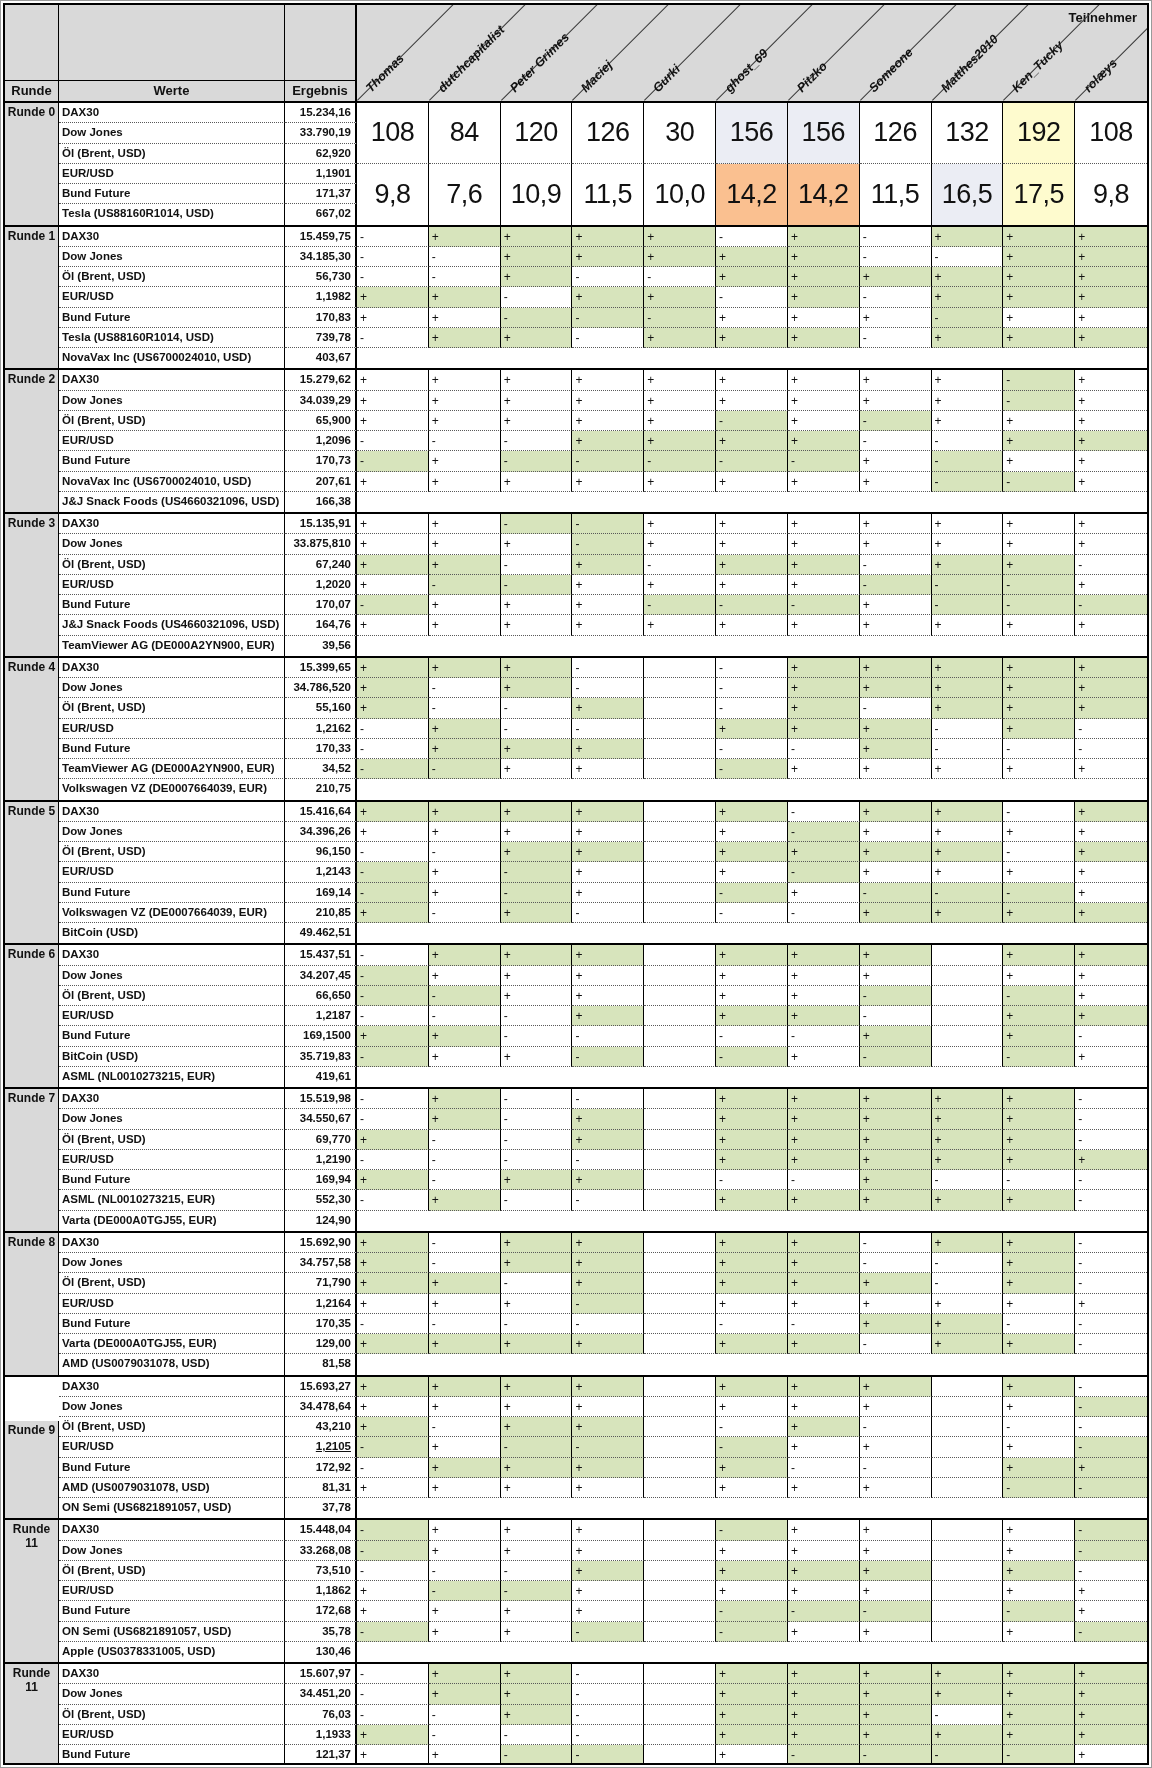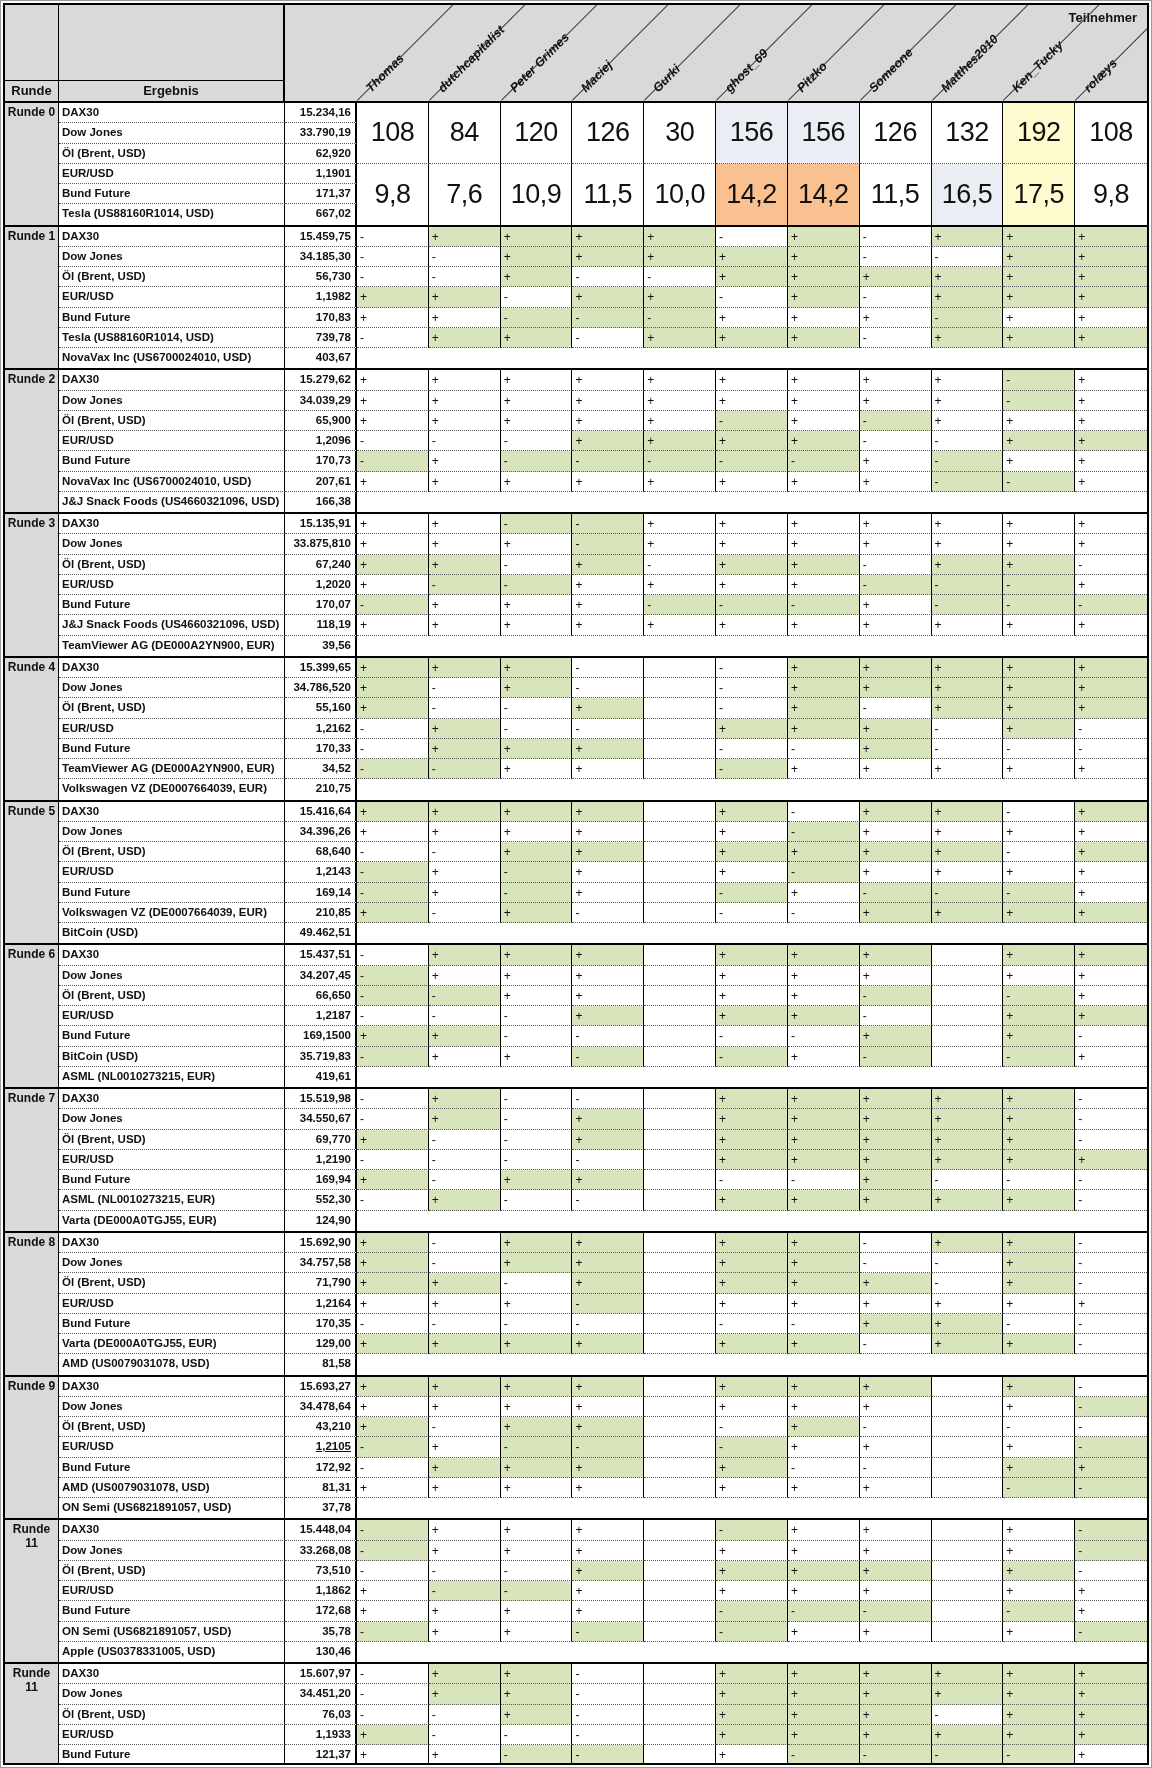--- a/index.html
+++ b/index.html
@@ -30,20 +30,23 @@
 </style>
 </head>
 <body>
 
 <div class="frame">
   <div class="sheet">
     <div class="hdr">
       <div class="hcell">
         <span class="hlabel">Runde</span>
       </div>
+      <div class="hcell">
+        <span class="hlabel">Werte</span>
+      </div>
       <div class="hcell erg">
         <span class="hlabel">Ergebnis</span>
       </div>
       <span class="teiln">Teilnehmer</span>
     <div class="hcell hpart" style="grid-column: 4;">
           <div class="diag"></div>
           <span class="pname">Thomas</span>
         </div>
         <div class="hcell hpart" style="grid-column: 5;">
           <div class="diag"></div>
@@ -353,21 +356,21 @@
           <div class="mcell db" style="grid-area: 5 / 6;">+</div>
           <div class="mcell db" style="grid-area: 5 / 7;">+</div>
           <div class="mcell db" style="grid-area: 5 / 8; background: rgb(215, 228, 188);">-</div>
           <div class="mcell db" style="grid-area: 5 / 9; background: rgb(215, 228, 188);">-</div>
           <div class="mcell db" style="grid-area: 5 / 10; background: rgb(215, 228, 188);">-</div>
           <div class="mcell db" style="grid-area: 5 / 11;">+</div>
           <div class="mcell db" style="grid-area: 5 / 12; background: rgb(215, 228, 188);">-</div>
           <div class="mcell db" style="grid-area: 5 / 13; background: rgb(215, 228, 188);">-</div>
           <div class="mcell db lastcol" style="grid-area: 5 / 14; background: rgb(215, 228, 188);">-</div>
           <div class="wcell db" style="grid-area: 6 / 2;">J&amp;J Snack Foods (US4660321096, USD)</div>
-          <div class="ecell db" style="grid-area: 6 / 3;">118,19</div>
+          <div class="ecell db" style="grid-area: 6 / 3;">164,76</div>
           <div class="mcell db" style="grid-area: 6 / 4;">+</div>
           <div class="mcell db" style="grid-area: 6 / 5;">+</div>
           <div class="mcell db" style="grid-area: 6 / 6;">+</div>
           <div class="mcell db" style="grid-area: 6 / 7;">+</div>
           <div class="mcell db" style="grid-area: 6 / 8;">+</div>
           <div class="mcell db" style="grid-area: 6 / 9;">+</div>
           <div class="mcell db" style="grid-area: 6 / 10;">+</div>
           <div class="mcell db" style="grid-area: 6 / 11;">+</div>
           <div class="mcell db" style="grid-area: 6 / 12;">+</div>
           <div class="mcell db" style="grid-area: 6 / 13;">+</div>
@@ -482,21 +485,21 @@
           <div class="mcell db" style="grid-area: 2 / 6;">+</div>
           <div class="mcell db" style="grid-area: 2 / 7;">+</div>
           <div class="mcell db" style="grid-area: 2 / 8;"></div>
           <div class="mcell db" style="grid-area: 2 / 9;">+</div>
           <div class="mcell db" style="grid-area: 2 / 10; background: rgb(215, 228, 188);">-</div>
           <div class="mcell db" style="grid-area: 2 / 11;">+</div>
           <div class="mcell db" style="grid-area: 2 / 12;">+</div>
           <div class="mcell db" style="grid-area: 2 / 13;">+</div>
           <div class="mcell db lastcol" style="grid-area: 2 / 14;">+</div>
           <div class="wcell db" style="grid-area: 3 / 2;">Öl (Brent, USD)</div>
-          <div class="ecell db" style="grid-area: 3 / 3;">68,640</div>
+          <div class="ecell db" style="grid-area: 3 / 3;">96,150</div>
           <div class="mcell db" style="grid-area: 3 / 4;">-</div>
           <div class="mcell db" style="grid-area: 3 / 5;">-</div>
           <div class="mcell db" style="grid-area: 3 / 6; background: rgb(215, 228, 188);">+</div>
           <div class="mcell db" style="grid-area: 3 / 7; background: rgb(215, 228, 188);">+</div>
           <div class="mcell db" style="grid-area: 3 / 8;"></div>
           <div class="mcell db" style="grid-area: 3 / 9; background: rgb(215, 228, 188);">+</div>
           <div class="mcell db" style="grid-area: 3 / 10; background: rgb(215, 228, 188);">+</div>
           <div class="mcell db" style="grid-area: 3 / 11; background: rgb(215, 228, 188);">+</div>
           <div class="mcell db" style="grid-area: 3 / 12; background: rgb(215, 228, 188);">+</div>
           <div class="mcell db" style="grid-area: 3 / 13;">-</div>
@@ -790,21 +793,21 @@
           <div class="mcell db" style="grid-area: 6 / 10; background: rgb(215, 228, 188);">+</div>
           <div class="mcell db" style="grid-area: 6 / 11;">-</div>
           <div class="mcell db" style="grid-area: 6 / 12; background: rgb(215, 228, 188);">+</div>
           <div class="mcell db" style="grid-area: 6 / 13; background: rgb(215, 228, 188);">+</div>
           <div class="mcell db lastcol" style="grid-area: 6 / 14;">-</div>
           <div class="wcell" style="grid-area: 7 / 2;">AMD (US0079031078, USD)</div>
           <div class="ecell" style="grid-area: 7 / 3;">81,58</div>
           <div class="strip" style="grid-area: 7 / 4 / auto / 15;"></div>
         </div>
         <div class="section">
-          <div class="rcell" style="grid-area: 1 / 1 / 8;">Runde 9</div>
+          <div class="rcell" style="grid-area: 1 / 1 / 8; margin-top: 44px;">Runde 9</div>
           <div class="wcell db" style="grid-area: 1 / 2;">DAX30</div>
           <div class="ecell db" style="grid-area: 1 / 3;">15.693,27</div>
           <div class="mcell db" style="grid-area: 1 / 4; background: rgb(215, 228, 188);">+</div>
           <div class="mcell db" style="grid-area: 1 / 5; background: rgb(215, 228, 188);">+</div>
           <div class="mcell db" style="grid-area: 1 / 6; background: rgb(215, 228, 188);">+</div>
           <div class="mcell db" style="grid-area: 1 / 7; background: rgb(215, 228, 188);">+</div>
           <div class="mcell db" style="grid-area: 1 / 8;"></div>
           <div class="mcell db" style="grid-area: 1 / 9; background: rgb(215, 228, 188);">+</div>
           <div class="mcell db" style="grid-area: 1 / 10; background: rgb(215, 228, 188);">+</div>
           <div class="mcell db" style="grid-area: 1 / 11; background: rgb(215, 228, 188);">+</div>

